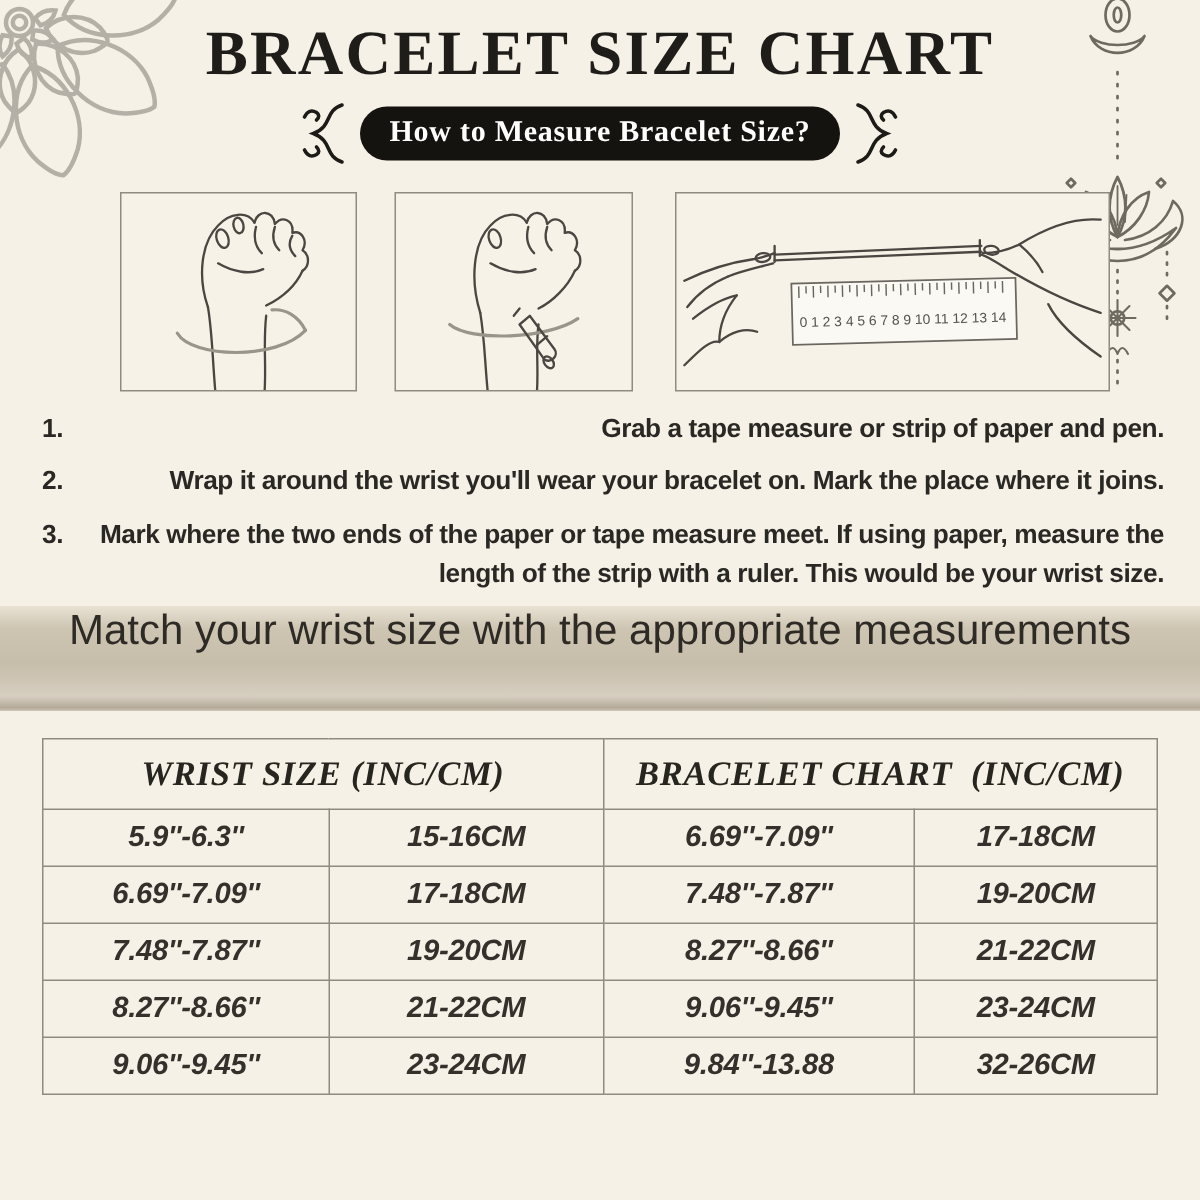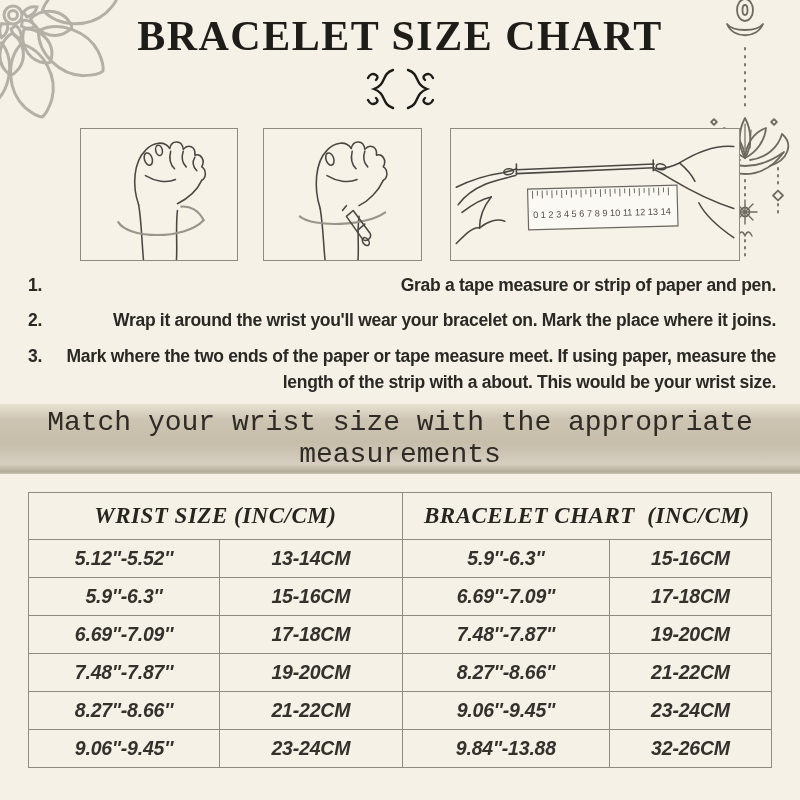--- a/index.html
+++ b/index.html
@@ -26,22 +26,22 @@
   #box3{left:450px;width:290px;}
   
   .steps{position:absolute;top:272px;left:28px;width:748px;}
   .step{display:flex;margin-bottom:9px;font-size:17.5px;font-weight:700;
         letter-spacing:-0.3px;line-height:1.5;color:#2a2824;}
   .step .num{flex:0 0 24px;}
   .step .txt{flex:1;text-align:right;}
   
   .banner{position:absolute;top:404px;left:0;width:100%;height:70px;
           background:linear-gradient(180deg,#e9e2d3 0%,#cdc4b2 22%,#c6bdaa 55%,#d6cec0 86%,#b3aa98 97%,#cfc7b7 100%);
-          display:flex;flex-direction:column;justify-content:center;text-align:center;
-          font-family:Liberation Mono, monospace;font-size:28px;line-height:1.16;color:#2e2b26;}
+          display:flex;flex-direction:row;justify-content:center;text-align:center;
+          font-family:Liberation Sans, sans-serif;font-size:28px;line-height:1.16;color:#2e2b26;}
   
   table.sizes{position:absolute;top:492px;left:28px;width:744px;border-collapse:collapse;table-layout:fixed;}
   table.sizes th,table.sizes td{border:1.5px solid #8f8b81;text-align:center;font-style:italic;}
   table.sizes th{height:44px;font-family:"Liberation Serif",serif;font-weight:bold;
                  font-size:23px;letter-spacing:0.5px;color:#27251f;white-space:pre;}
   table.sizes td{height:35px;font-size:19.5px;font-weight:700;letter-spacing:-0.2px;color:#34312c;}
   
   .footer{position:absolute;top:757px;left:0;width:100%;text-align:center;
           font-size:14px;font-weight:700;letter-spacing:-0.2px;color:#2a2824;}
   .sk{stroke:#4a4742;stroke-width:1.6;fill:none;stroke-linecap:round;stroke-linejoin:round;}
@@ -112,20 +112,21 @@
   <div class="title">BRACELET SIZE CHART</div>
 
   <div class="pill-row">
     <svg width="30" height="46" viewBox="0 0 30 46">
       <g fill="none" stroke="#1d1b18" stroke-width="2.4" stroke-linecap="round">
         <path d="M27,4 C15,8 21,18 8,23 C21,28 15,38 27,42"></path>
         <path d="M2,12 q3,-6 8,-3 q3,2 0,5"></path>
         <path d="M2,34 q3,6 8,3 q3,-2 0,-5"></path>
       </g>
     </svg>
+    <div class="pill">How to Measure Bracelet Size?</div>
     <svg width="30" height="46" viewBox="0 0 30 46">
       <g fill="none" stroke="#1d1b18" stroke-width="2.4" stroke-linecap="round" transform="translate(30,0) scale(-1,1)">
         <path d="M27,4 C15,8 21,18 8,23 C21,28 15,38 27,42"></path>
         <path d="M2,12 q3,-6 8,-3 q3,2 0,5"></path>
         <path d="M2,34 q3,6 8,3 q3,-2 0,-5"></path>
       </g>
     </svg>
   </div>
 
   <div class="ibox" id="box1">
@@ -203,21 +204,21 @@
     <div class="step">
       <span class="num">1.</span>
       <span class="txt">Grab a tape measure or strip of paper and pen.</span>
     </div>
     <div class="step">
       <span class="num">2.</span>
       <span class="txt">Wrap it around the wrist you'll wear your bracelet on. Mark the place where it joins.</span>
     </div>
     <div class="step">
       <span class="num">3.</span>
-      <span class="txt">Mark where the two ends of the paper or tape measure meet. If using paper, measure the length of the strip with a about. This would be your wrist size.</span>
+      <span class="txt">Mark where the two ends of the paper or tape measure meet. If using paper, measure the length of the strip with a ruler. This would be your wrist size.</span>
     </div>
   </div>
 
   <div class="banner">
     <div>Match your wrist size with the appropriate measurements</div>
   </div>
 
   <table class="sizes">
     <colgroup>
         <col style="width:25.7%">
@@ -226,26 +227,20 @@
         <col style="width:21.8%">
       </colgroup>
     <thead>
       <tr>
         <th colspan="2">WRIST SIZE (INC/CM)</th>
         <th colspan="2">BRACELET CHART  (INC/CM)</th>
       </tr>
     </thead>
     <tbody>
       <tr>
-        <td>5.12''-5.52''</td>
-        <td>13-14CM</td>
-        <td>5.9''-6.3''</td>
-        <td>15-16CM</td>
-      </tr>
-      <tr>
         <td>5.9''-6.3''</td>
         <td>15-16CM</td>
         <td>6.69''-7.09''</td>
         <td>17-18CM</td>
       </tr>
       <tr>
         <td>6.69''-7.09''</td>
         <td>17-18CM</td>
         <td>7.48''-7.87''</td>
         <td>19-20CM</td>

